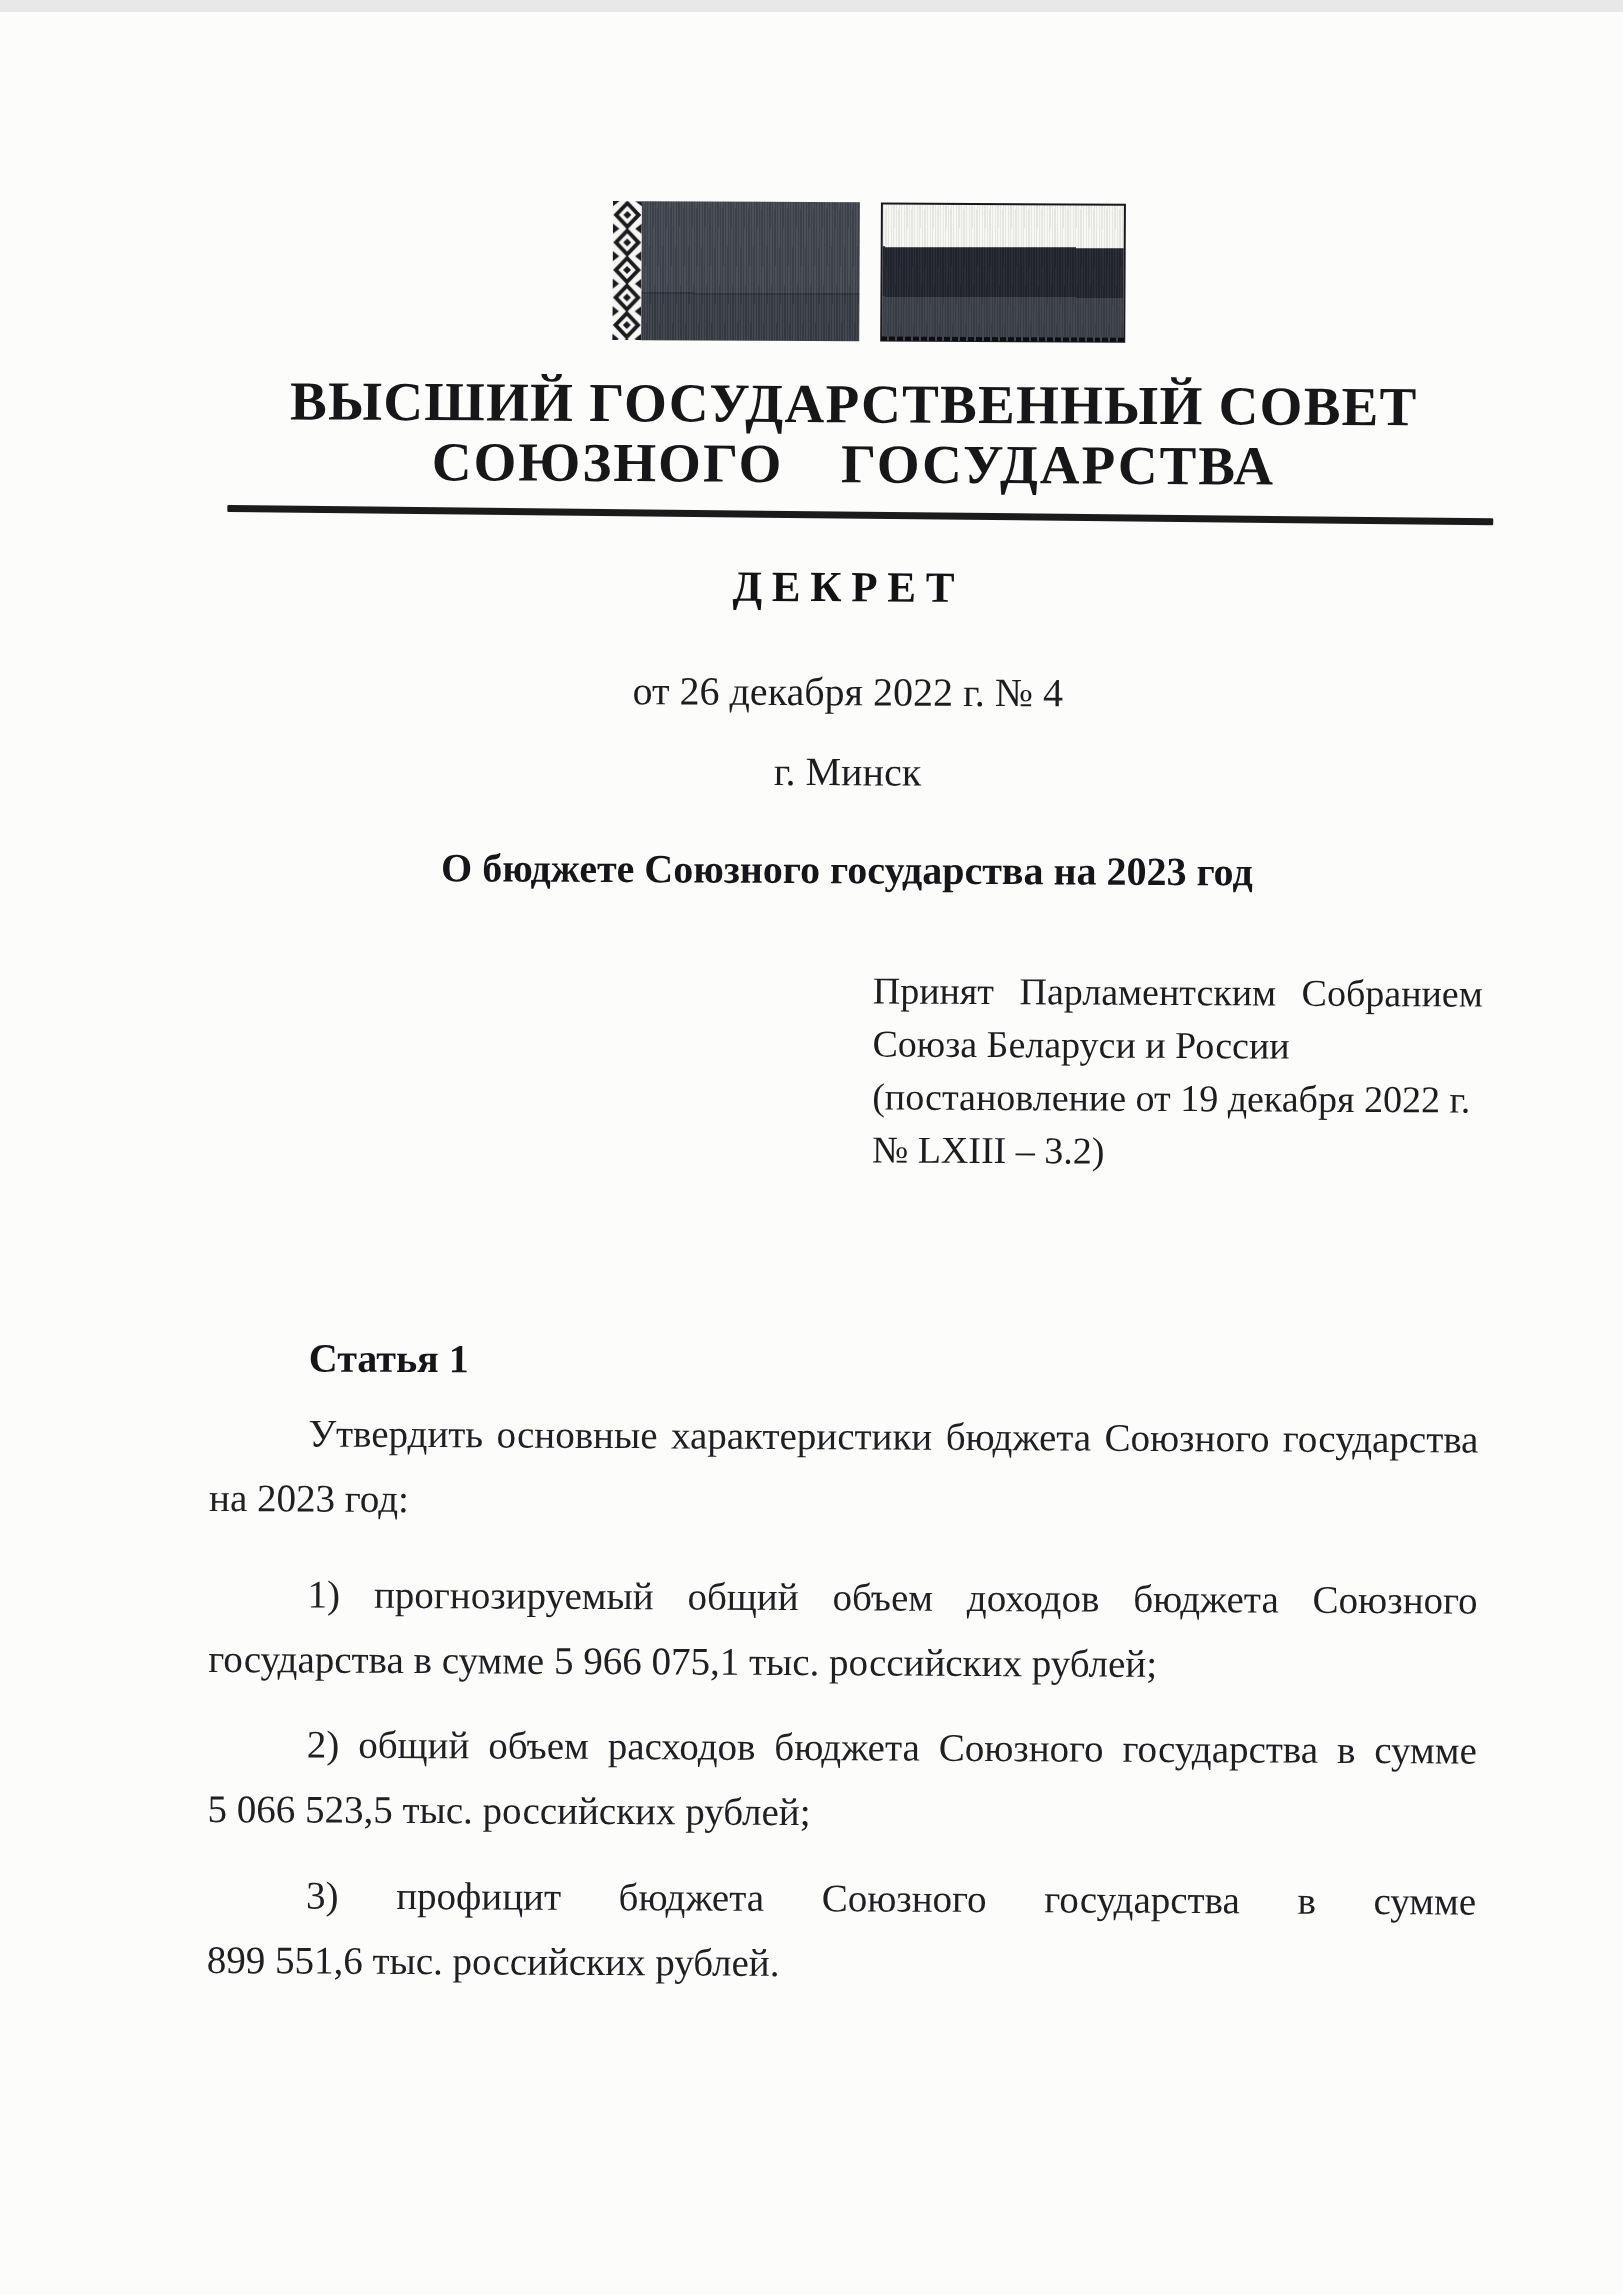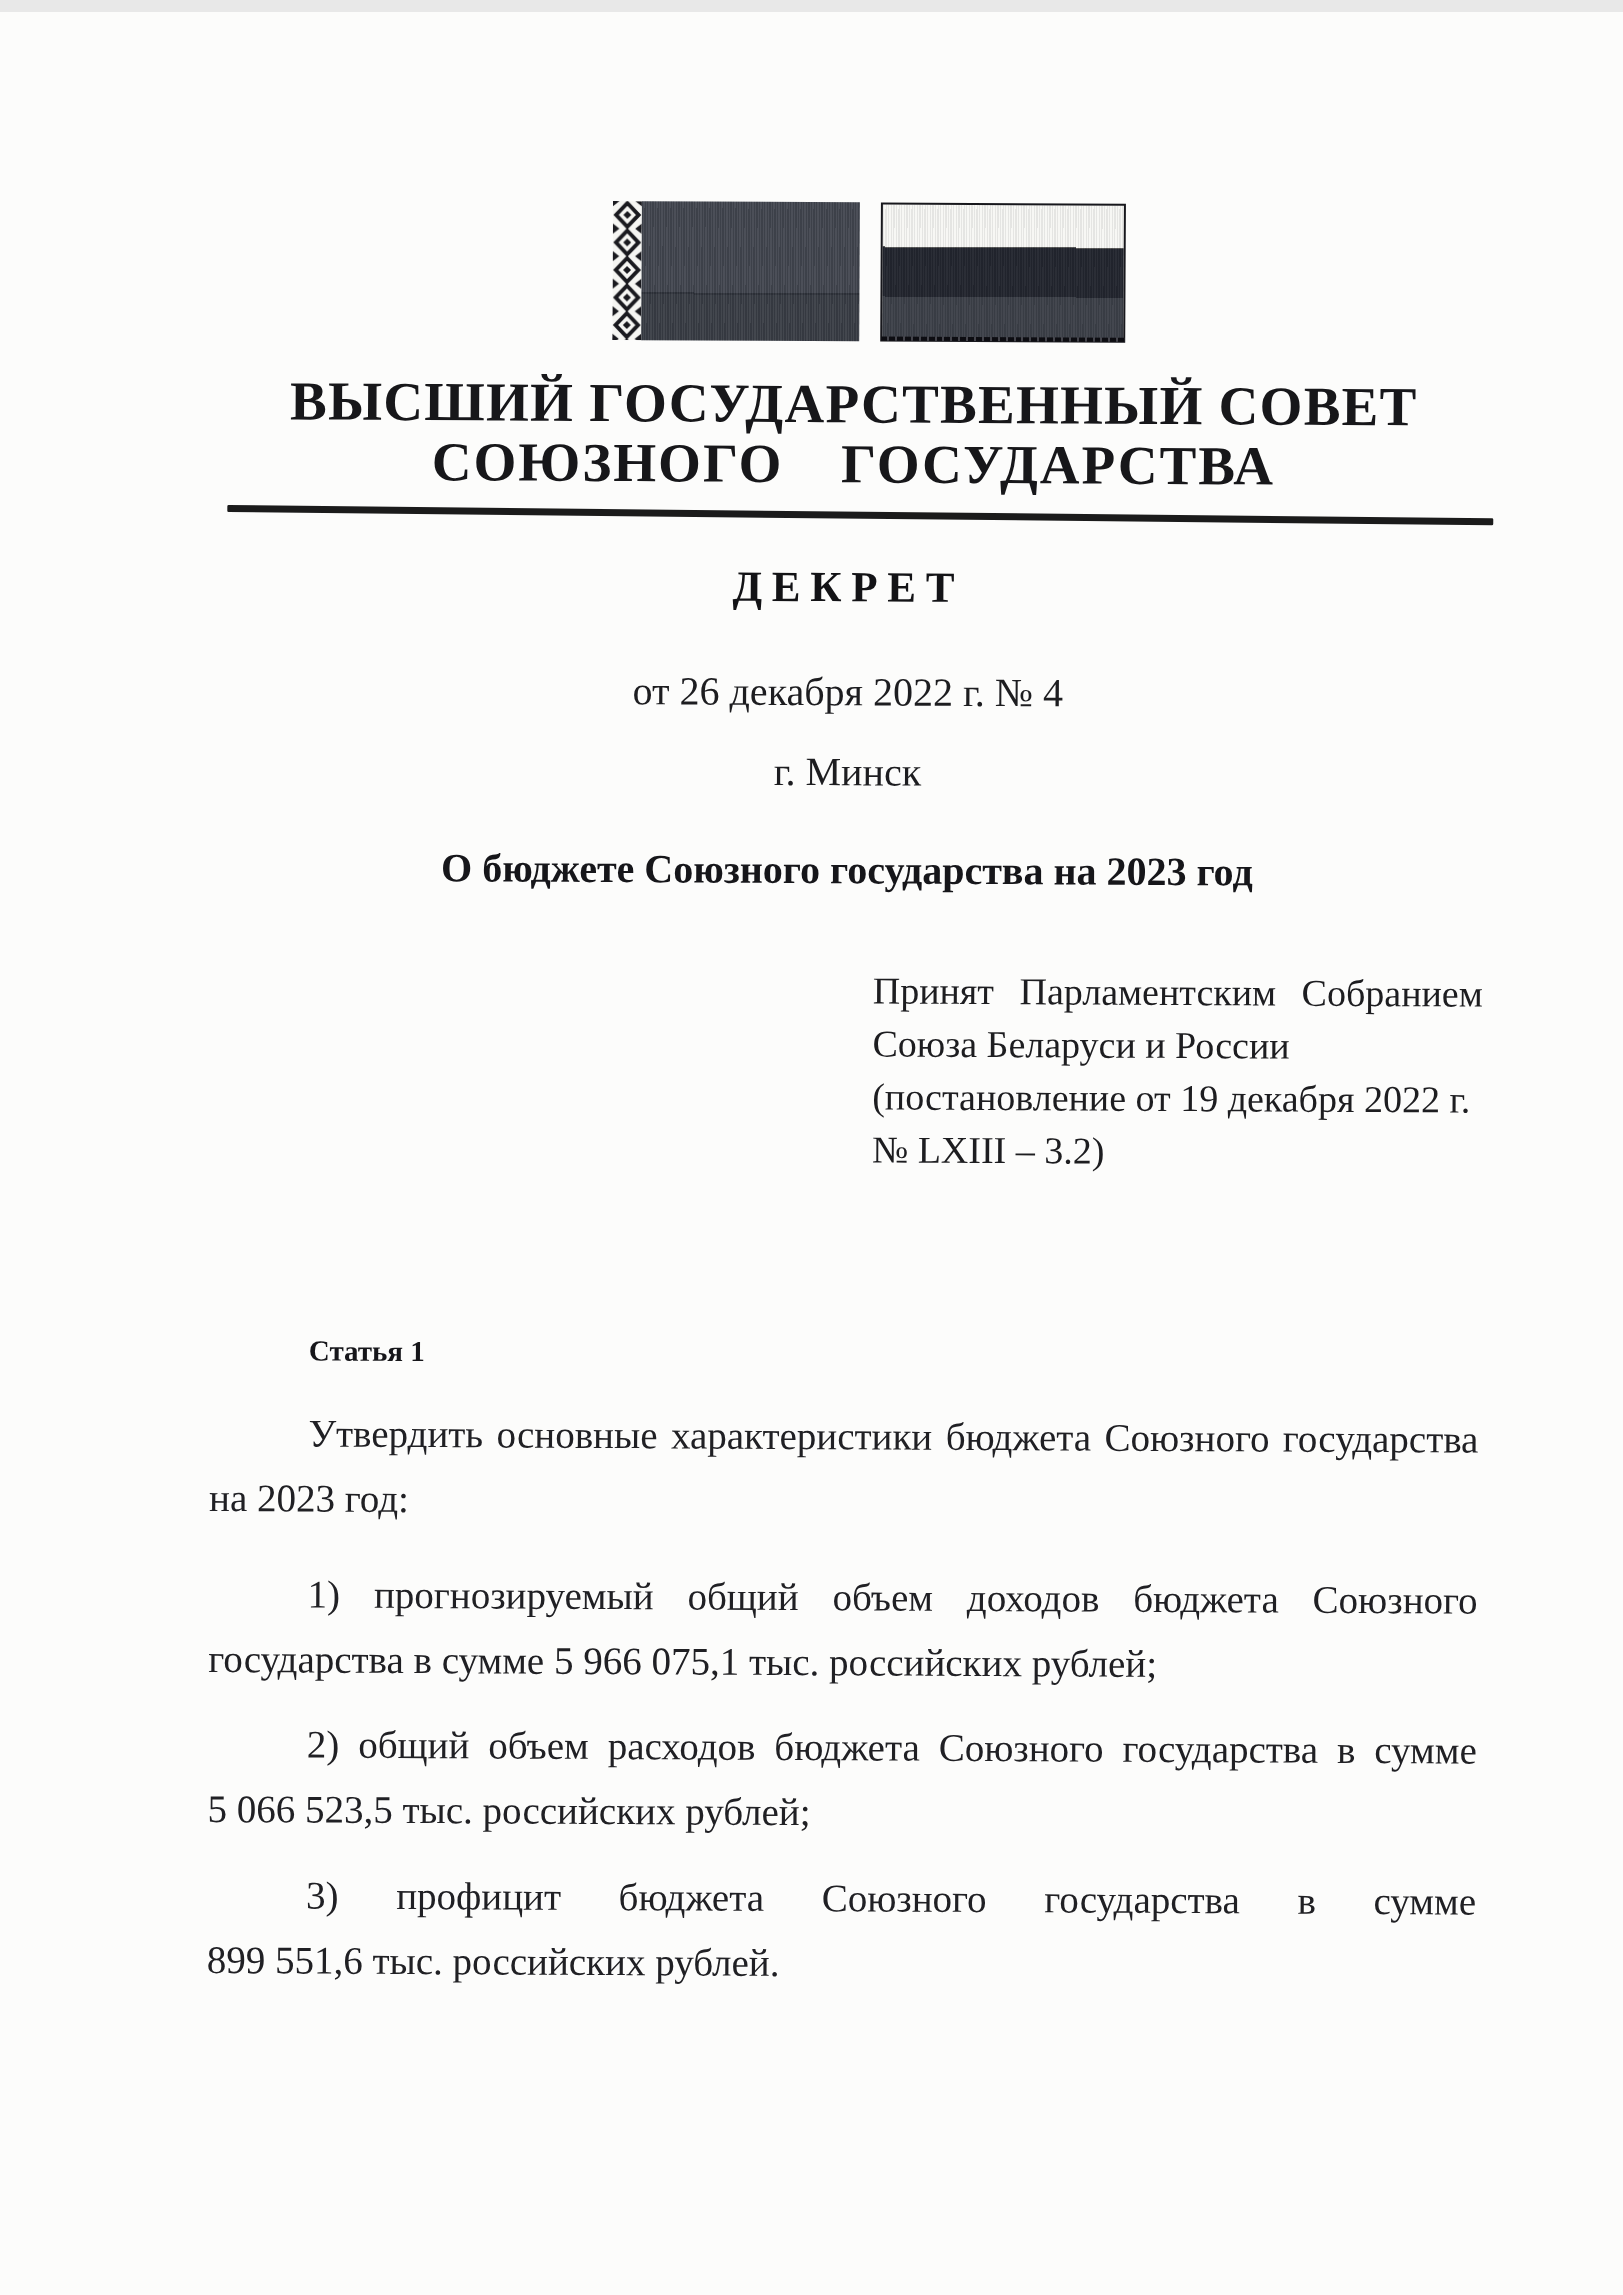--- a/index.html
+++ b/index.html
@@ -55,21 +55,21 @@
     position:absolute;top:831px;left:215px;width:1269px;
     text-align:center;font-weight:700;font-size:40px;color:#16161a;
   }
 
   
   .adopted{position:absolute;top:949px;left:876px;width:610px;font-size:38px;line-height:53px;}
   .adopted .plain{white-space:nowrap;}
   .jline{text-align:justify;text-align-last:justify;}
 
   
-  .article-title{position:absolute;top:1322px;left:314px;font-size:29px;font-weight:700;color:#16161a;}
+  .article-title{position:absolute;top:1322px;left:314px;font-size:40px;font-weight:700;color:#16161a;}
   .para{position:absolute;left:215px;width:1269px;font-size:39px;line-height:65px;color:#202024;}
   .para .indent{padding-left:99px;}
   .para .plain{white-space:nowrap;}
   .p1{top:1388px;}
   .p2{top:1549px;}
   .p3{top:1699px;}
   .p4{top:1850px;}
 </style>
 </head>
 <body>

